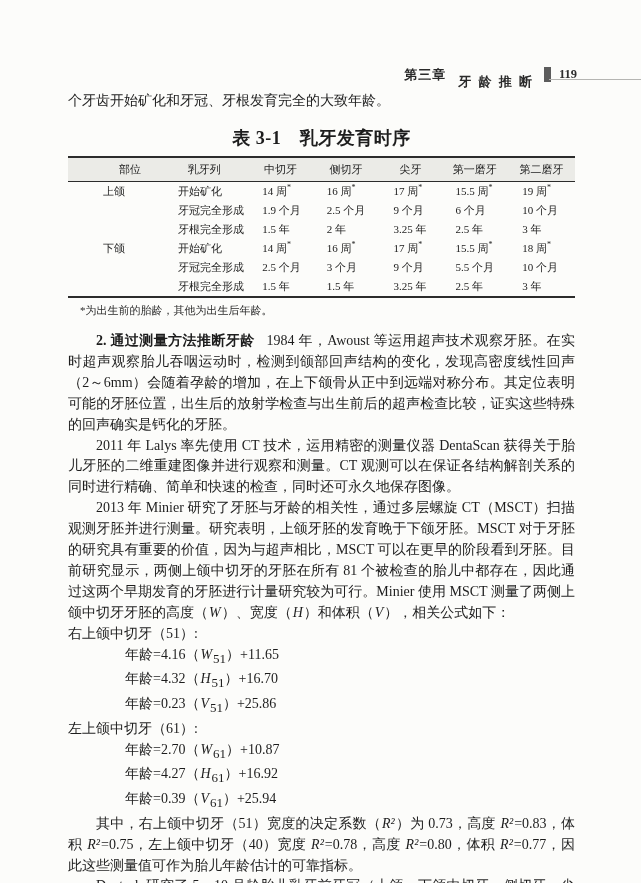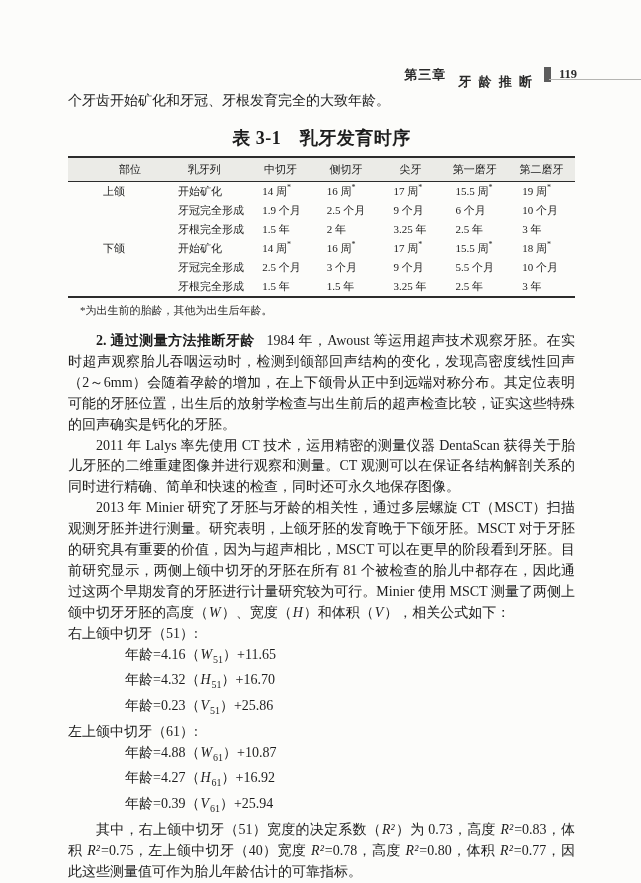--- a/index.html
+++ b/index.html
@@ -85,21 +85,21 @@
   }
   .para{text-indent:2em;}
   b.lead{margin-right:.85em;}
   .formula-label{text-indent:0;}
   .formula-line{padding-left:57px;}
   .mvar{
     font-style:italic;
     font-family:"Liberation Serif","DejaVu Serif",serif;
     padding:0 1px;
   }
-  sub{font-size:10px;}
+  sub{font-size:13px;}
 </style>
 </head>
 <body>
 
 <div class="page">
 
   <div class="header">
     <span class="chapter">第三章</span>
     <span class="chapter-title">牙 龄 推 断</span>
     <span class="bar"></span>
@@ -192,21 +192,21 @@
       <p class="para">2011 年 Lalys 率先使用 CT 技术，运用精密的测量仪器 DentaScan 获得关于胎儿牙胚的二维重建图像并进行观察和测量。CT 观测可以在保证各结构解剖关系的同时进行精确、简单和快速的检查，同时还可永久地保存图像。</p>
 
       <p class="para"><span>2013 年 Minier 研究了牙胚与牙龄的相关性，通过多层螺旋 CT（MSCT）扫描观测牙胚并进行测量。研究表明，上颌牙胚的发育晚于下颌牙胚。MSCT 对于牙胚的研究具有重要的价值，因为与超声相比，MSCT 可以在更早的阶段看到牙胚。目前研究显示，两侧上颌中切牙的牙胚在所有 81 个被检查的胎儿中都存在，因此通过这两个早期发育的牙胚进行计量研究较为可行。Minier 使用 MSCT 测量了两侧上颌中切牙牙胚的高度（</span><i class="mvar">W</i><span>）、宽度（</span><i class="mvar">H</i><span>）和体积（</span><i class="mvar">V</i><span>），相关公式如下：</span></p>
 
       <div>
           <div class="formula-label">右上颌中切牙（51）:</div>
           <div class="formula-line"><span>年龄=4.16（</span><i class="mvar">W</i><sub>51</sub><span>）+11.65</span></div>
           <div class="formula-line"><span>年龄=4.32（</span><i class="mvar">H</i><sub>51</sub><span>）+16.70</span></div>
           <div class="formula-line"><span>年龄=0.23（</span><i class="mvar">V</i><sub>51</sub><span>）+25.86</span></div>
           <div class="formula-label">左上颌中切牙（61）:</div>
-          <div class="formula-line"><span>年龄=4.88（</span><i class="mvar">W</i><sub>61</sub><span>）+10.87</span></div>
+          <div class="formula-line"><span>年龄=2.70（</span><i class="mvar">W</i><sub>61</sub><span>）+10.87</span></div>
           <div class="formula-line"><span>年龄=4.27（</span><i class="mvar">H</i><sub>61</sub><span>）+16.92</span></div>
           <div class="formula-line"><span>年龄=0.39（</span><i class="mvar">V</i><sub>61</sub><span>）+25.94</span></div>
         </div>
 
       <p class="para"><span>其中，右上颌中切牙（51）宽度的决定系数（</span><i class="mvar">R²</i><span>）为 0.73，高度 </span><i class="mvar">R²</i><span>=0.83，体积 </span><i class="mvar">R²</i><span>=0.75，左上颌中切牙（40）宽度 </span><i class="mvar">R²</i><span>=0.78，高度 </span><i class="mvar">R²</i><span>=0.80，体积 </span><i class="mvar">R²</i><span>=0.77，因此这些测量值可作为胎儿年龄估计的可靠指标。</span></p>
 
       <p class="para">Deutsch 研究了 5～10 月龄胎儿乳牙前牙冠（上颌、下颌中切牙、侧切牙、尖牙）钙化部分的大小和重量变化。将每颗牙齿的重量、大小与胎龄相联系，可以提供关于每颗</p>
 
     </div>
   </div>

